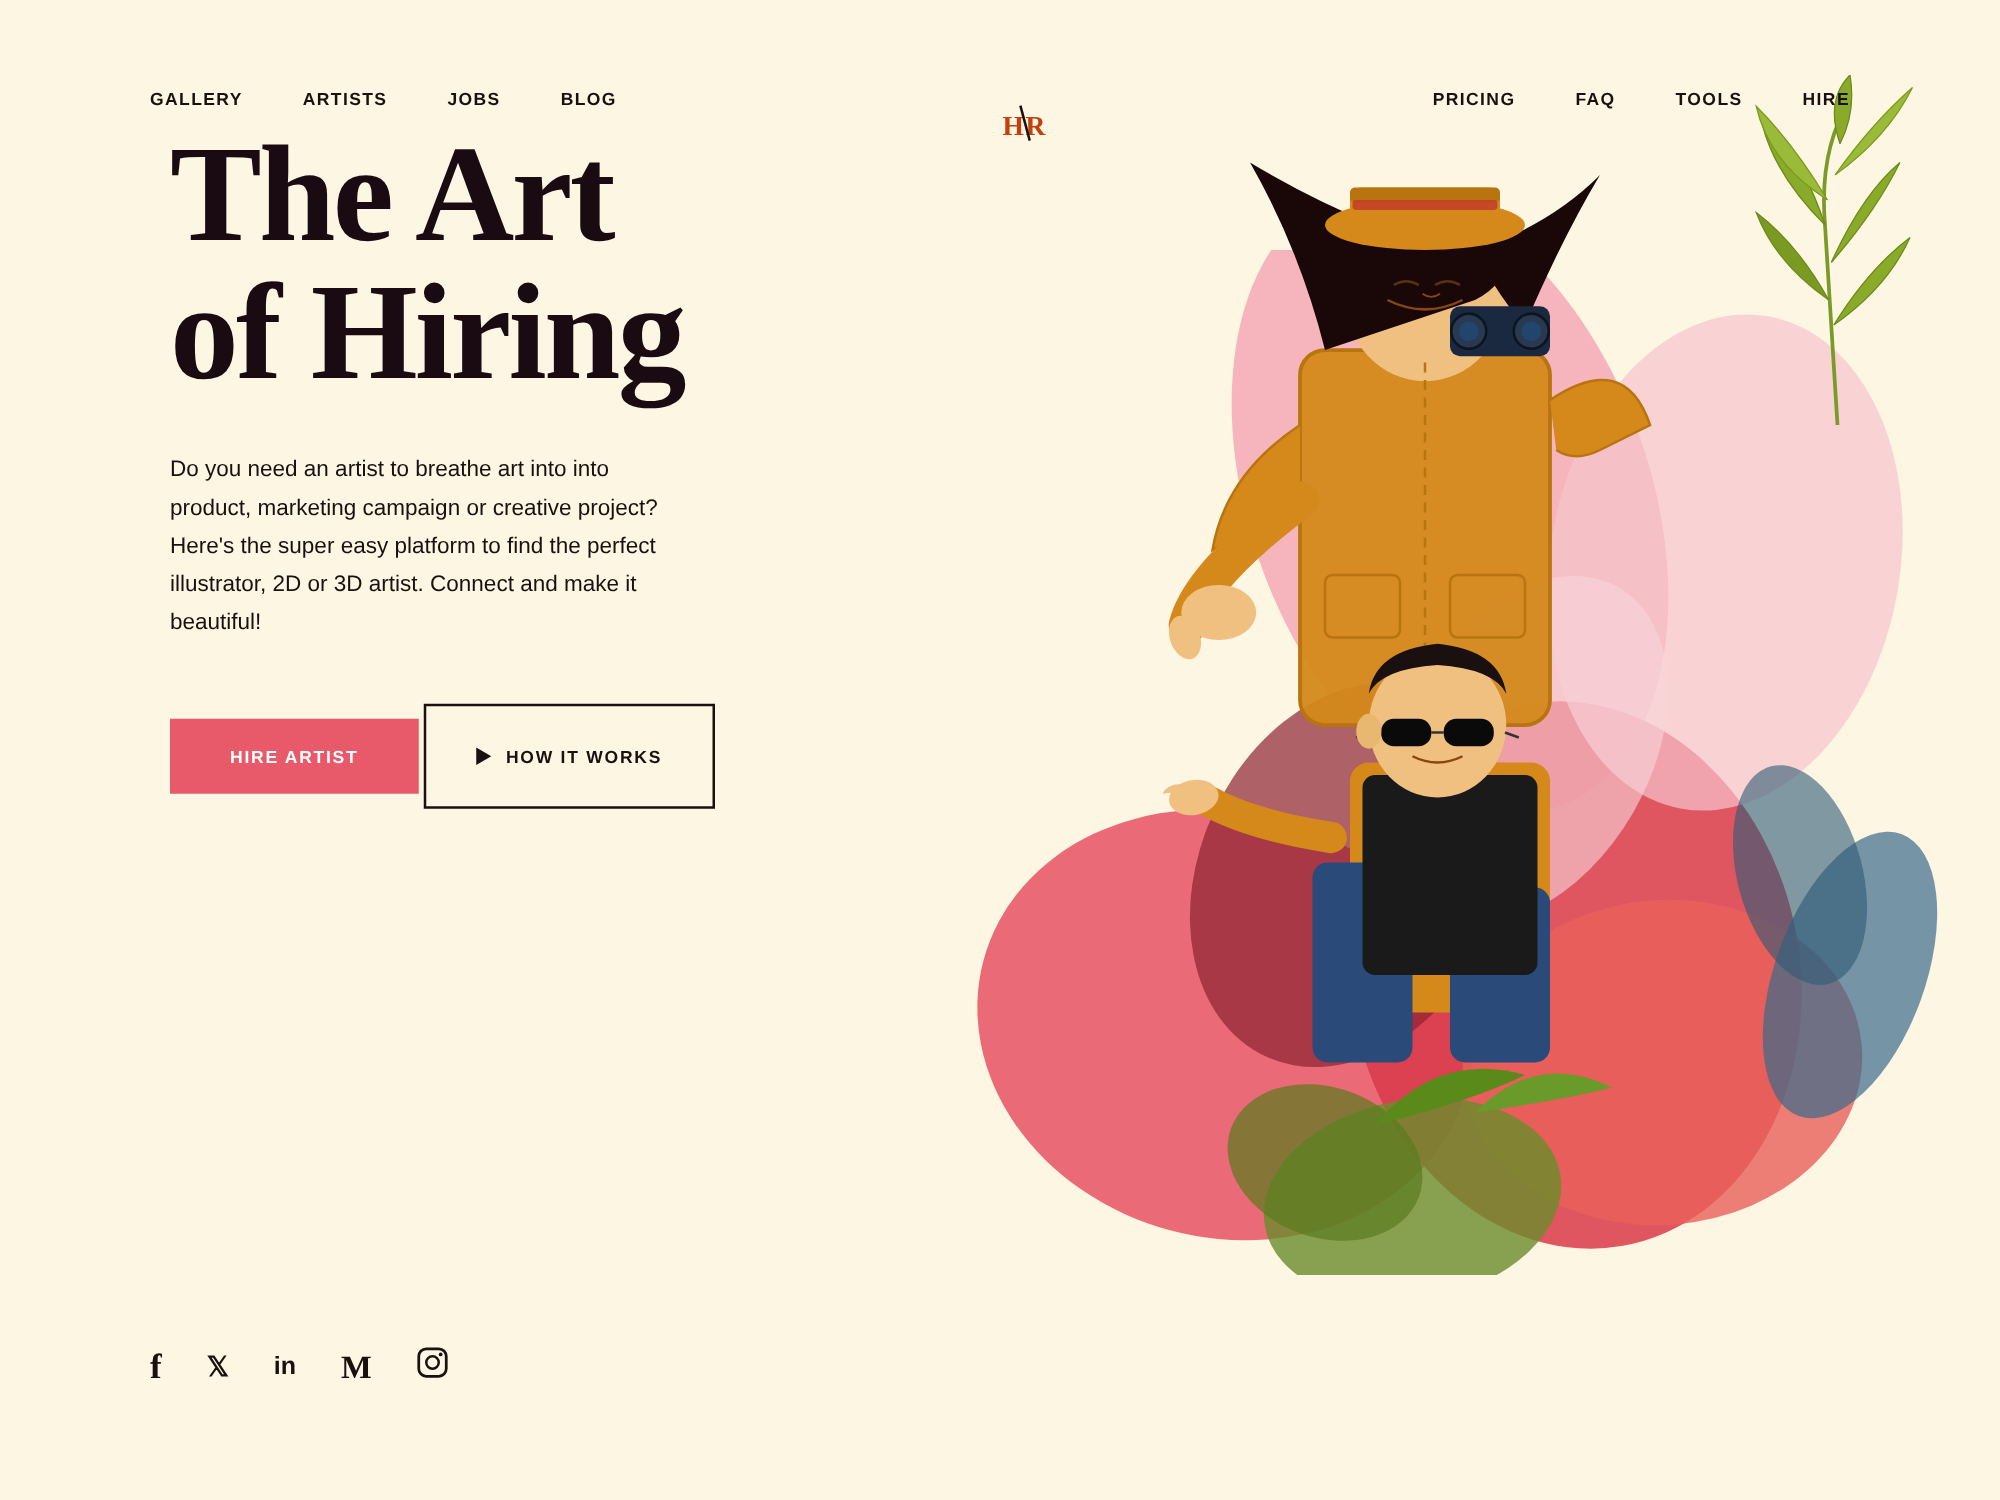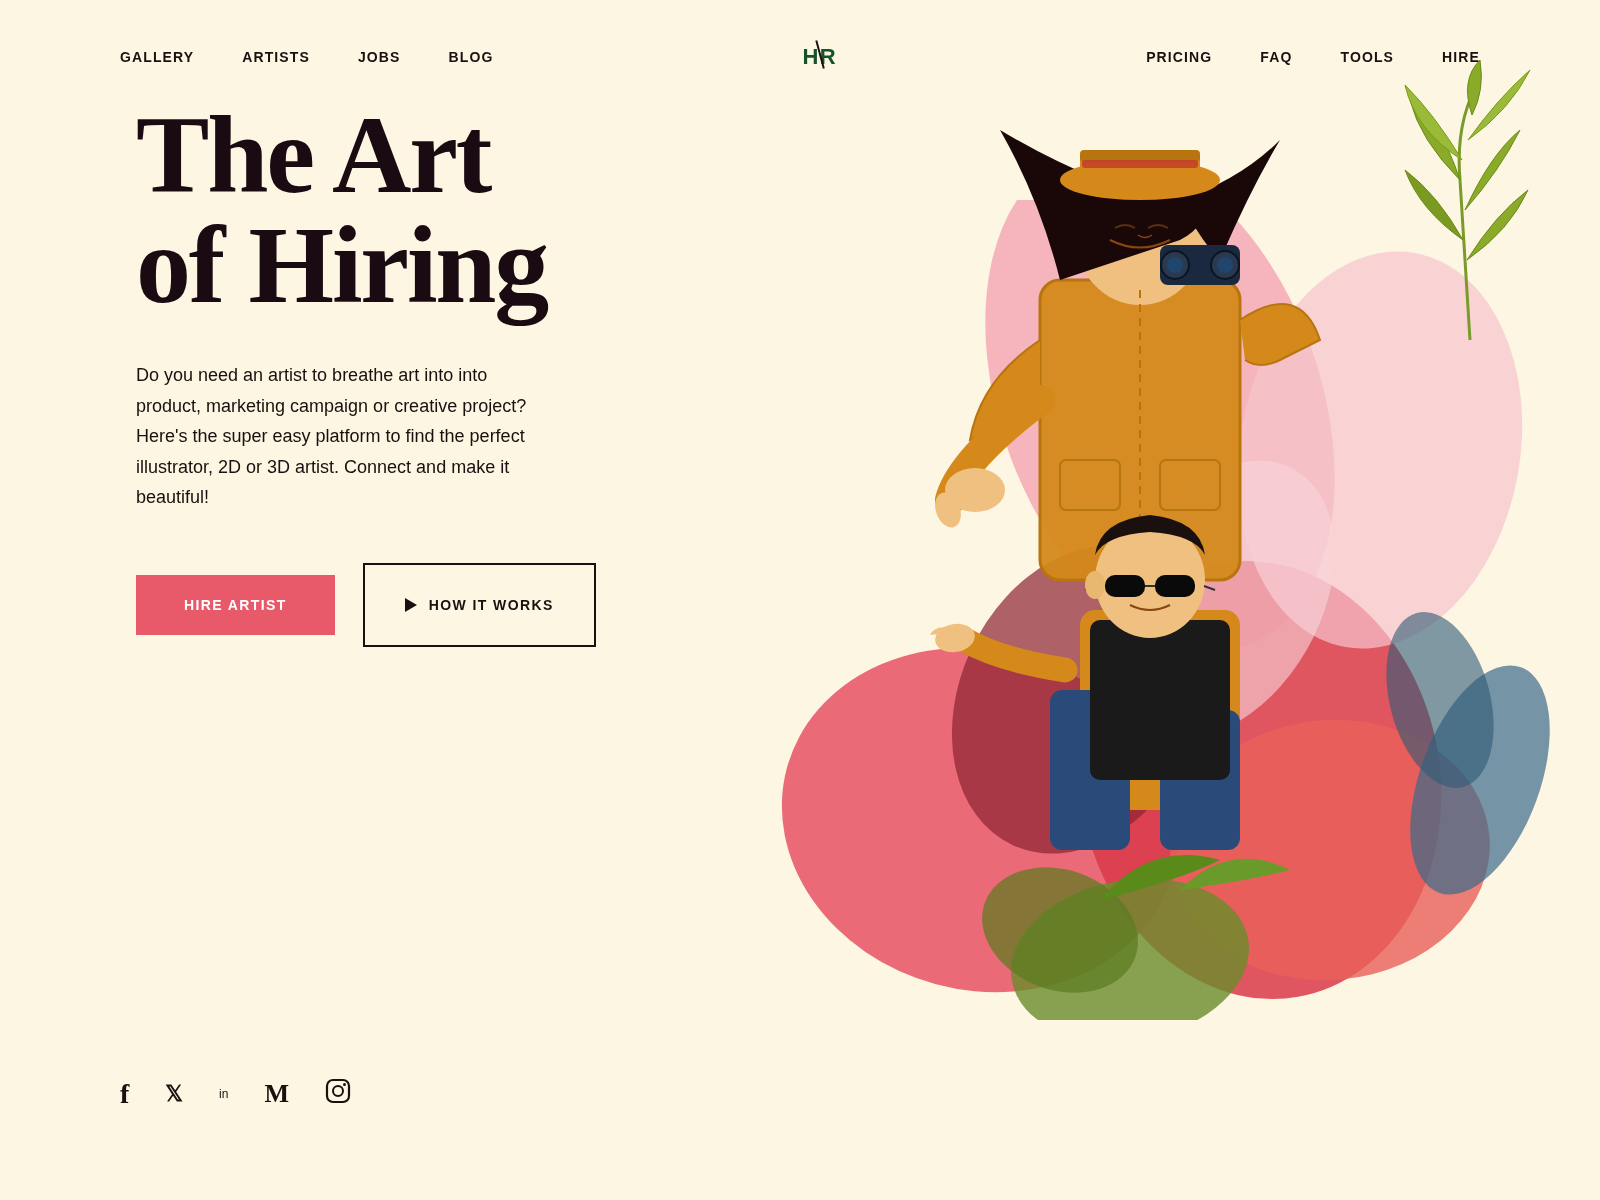--- a/index.html
+++ b/index.html
@@ -37,29 +37,30 @@
       font-family: Arial, sans-serif;
       font-size: 14px;
       font-weight: 600;
       letter-spacing: 0.08em;
       color: #1a1010;
       text-decoration: none;
       cursor: pointer;
     }
 
     .logo {
-      font-family: Liberation Sans, sans-serif;
+      font-family: Liberation Serif, serif;
       font-size: 26px;
       font-weight: bold;
-      color: #14532d;
+      color: #c2410c;
       position: relative;
       letter-spacing: 0.05em;
       display: flex;
       align-items: center;
       justify-content: center;
+      margin-top: 44px;
     }
 
     .logo-inner {
       position: relative;
       display: inline-block;
       font-size: 22px;
       font-weight: 900;
     }
 
     .logo-slash {
@@ -96,21 +97,21 @@
       line-height: 1.7;
       color: #1a1010;
       font-family: Arial, sans-serif;
       font-weight: 400;
       max-width: 400px;
       margin-bottom: 50px;
     }
 
     .cta-group {
       display: flex;
-      gap: 28px;
+      gap: 4px;
       align-items: center;
     }
 
     .btn-hire {
       background: #e8596a;
       color: #fff;
       font-family: Arial, sans-serif;
       font-size: 14px;
       font-weight: 800;
       letter-spacing: 0.1em;
@@ -230,21 +231,21 @@
     <button class="btn-how">
       <span class="play-icon"></span>
       <span>HOW IT WORKS</span>
     </button>
   </div>
 </div>
 
 <div class="social-bar">
   <span class="social-icon" style="font-size:28px; font-family: serif;">f</span>
   <span class="social-icon" style="font-size:22px;">𝕏</span>
-  <span class="social-icon" style="font-size:12px; font-family:Arial; font-weight:400;">in</span>
+  <span class="social-icon" style="font-size:20px; font-family:Arial; font-weight:700;">in</span>
   <span class="social-icon" style="font-size:26px; font-family: serif; font-weight:900;">M</span>
   <span class="social-icon" style="font-size:24px;">
     
     <svg width="26" height="26" viewBox="0 0 26 26" fill="none" xmlns="http://www.w3.org/2000/svg">
       <rect x="2" y="2" width="22" height="22" rx="6" stroke="#1a1010" stroke-width="2.2" fill="none"></rect>
       <circle cx="13" cy="13" r="5" stroke="#1a1010" stroke-width="2" fill="none"></circle>
       <circle cx="19.5" cy="6.5" r="1.5" fill="#1a1010"></circle>
     </svg>
   </span>
 </div>

